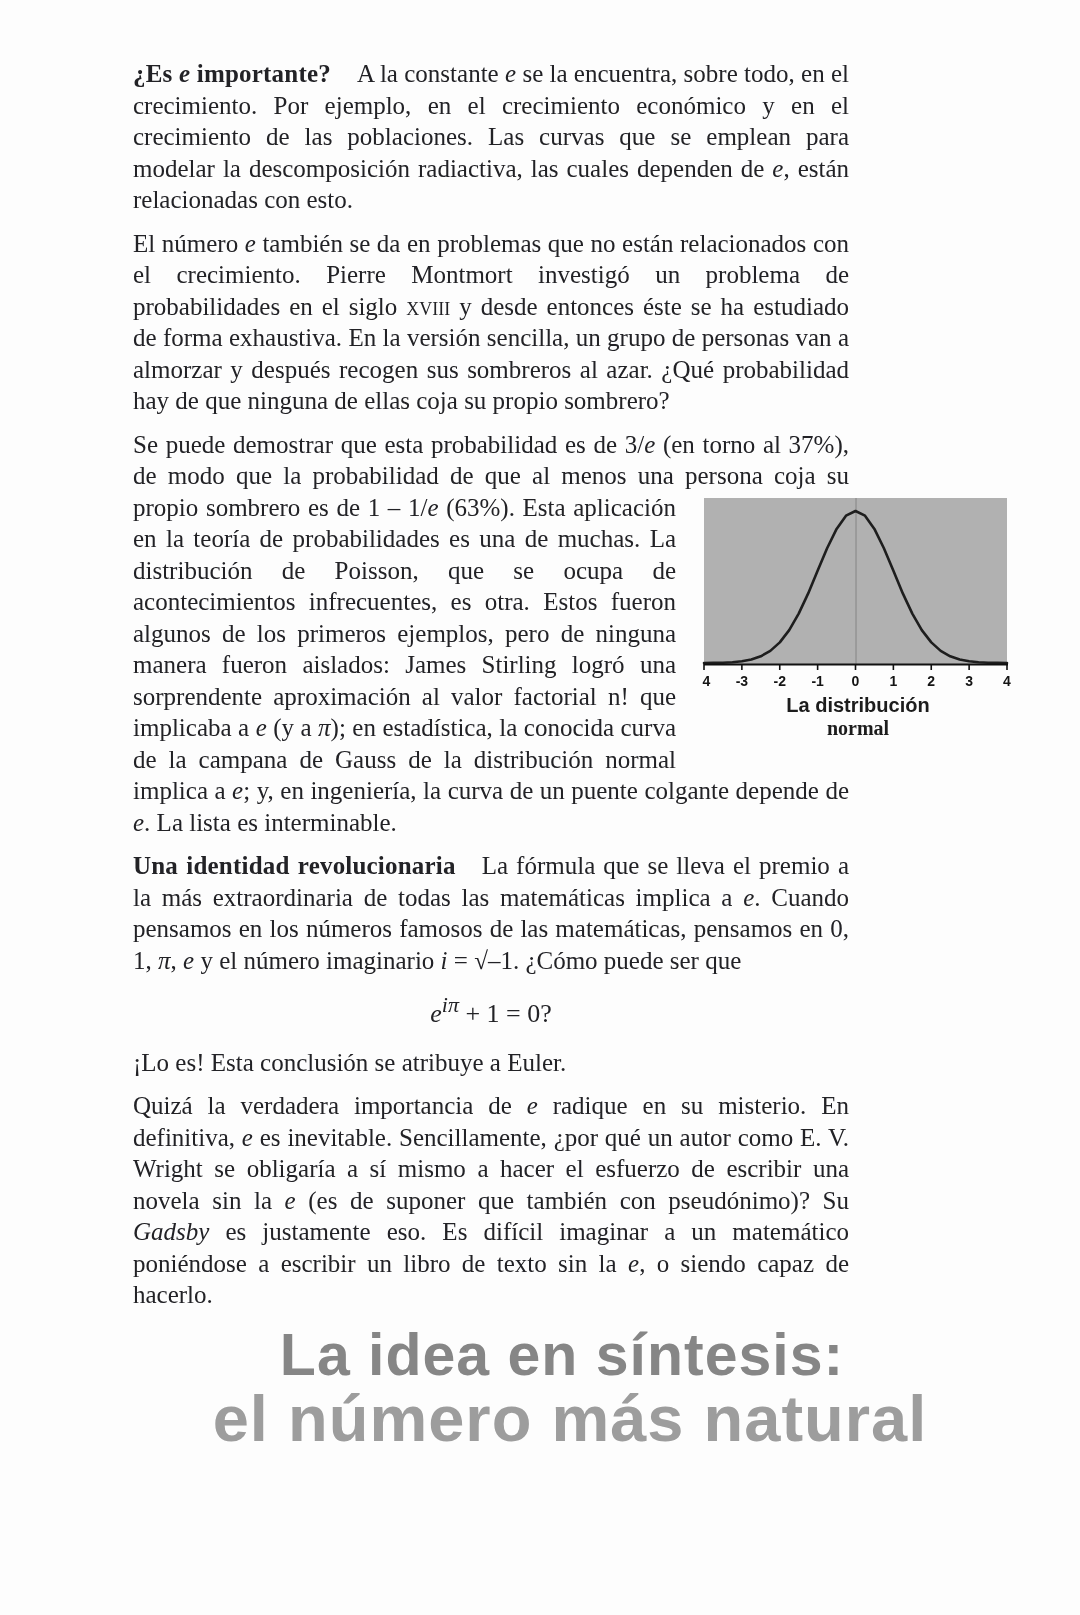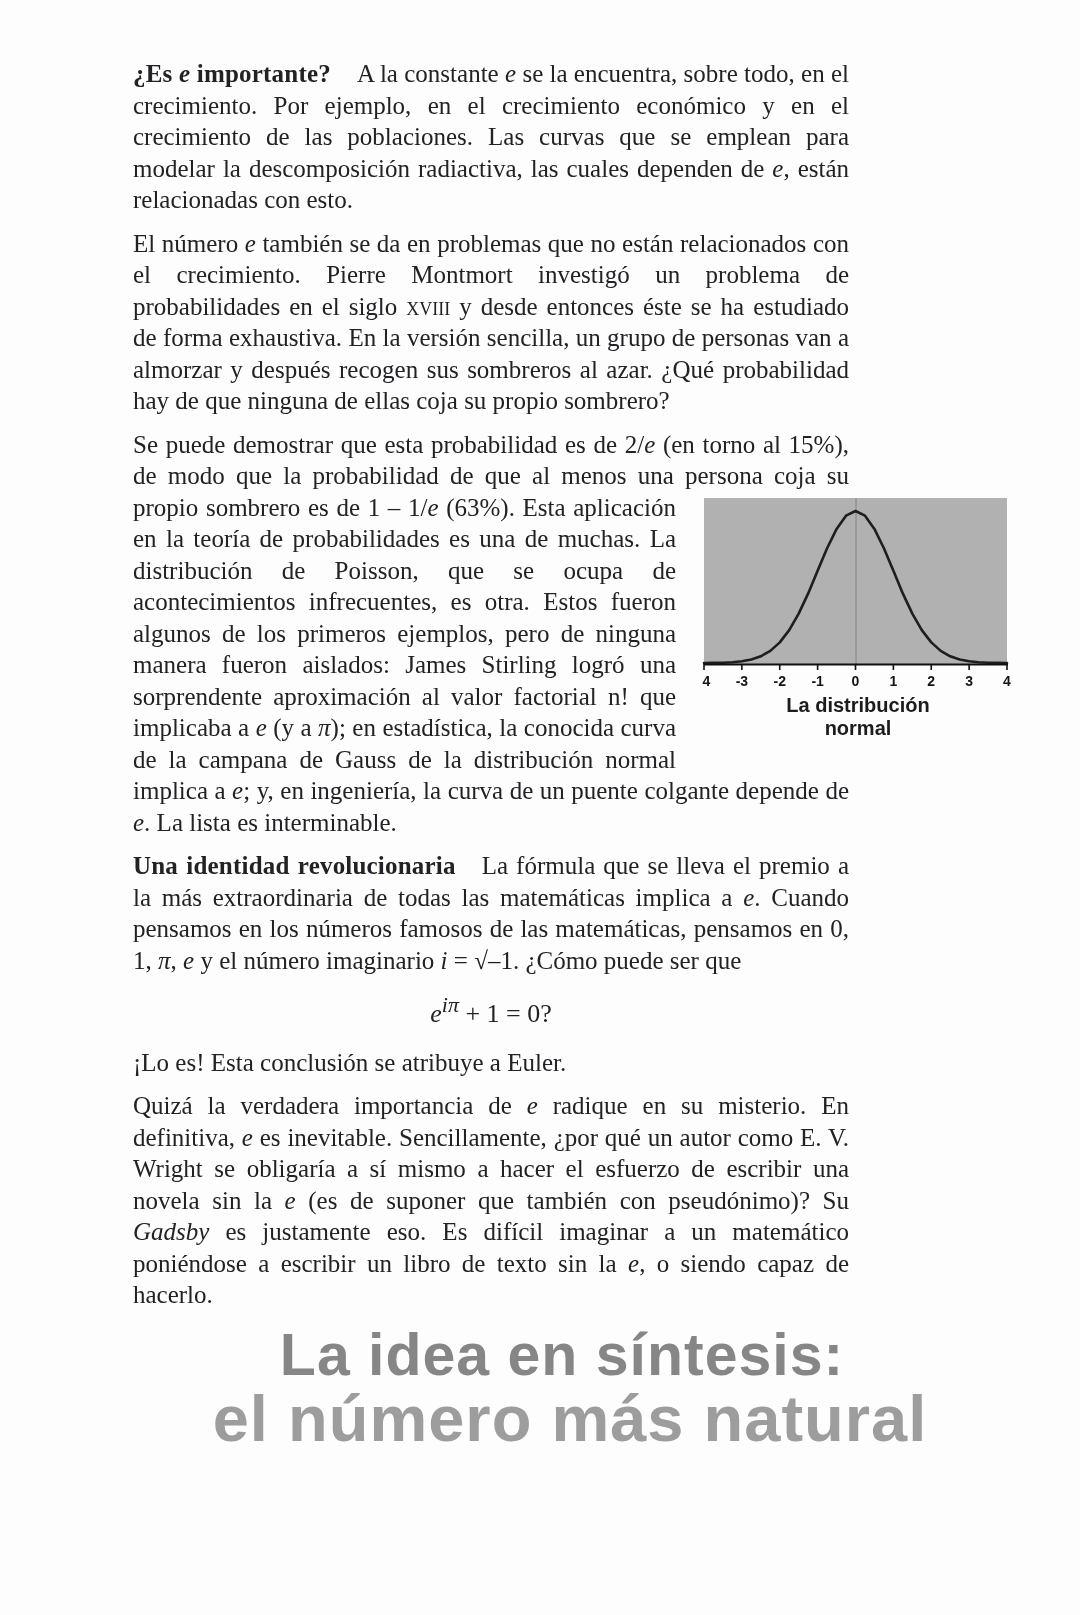--- a/index.html
+++ b/index.html
@@ -89,21 +89,21 @@
 
 <div class="page" data-name="book-page">
 
   <div class="text-column" data-name="text-column">
 
     <p class="para" data-name="paragraph-intro-question"><span class="run-b">¿Es </span><span class="run-bi">e</span><span class="run-b"> importante?</span><span class="run-gap"></span><span class="run-r">A la constante </span><span class="run-i">e</span><span class="run-r"> se la encuentra, sobre todo, en el crecimiento. Por ejemplo, en el crecimiento económico y en el crecimiento de las poblaciones. Las curvas que se emplean para modelar la descomposición radiactiva, las cuales dependen de </span><span class="run-i">e</span><span class="run-r">, están relacionadas con esto.</span></p>
 
     <p class="para" data-name="paragraph-montmort-problem"><span class="run-r">El número </span><span class="run-i">e</span><span class="run-r"> también se da en problemas que no están relacionados con el crecimiento. Pierre Montmort investigó un problema de probabilidades en el siglo </span><span class="run-sc">xviii</span><span class="run-r"> y desde entonces éste se ha estudiado de forma exhaustiva. En la versión sencilla, un grupo de personas van a almorzar y después recogen sus sombreros al azar. ¿Qué probabilidad hay de que ninguna de ellas coja su propio sombrero?</span></p>
 
     <p class="para" data-name="paragraph-probability-applications">
-      <span data-name="probability-text-before-figure"><span class="run-r">Se puede demostrar que esta probabilidad es de 2/</span><span class="run-i">e</span><span class="run-r"> (en torno al 15%), de modo que la probabilidad de que al menos una persona coja su </span></span><span class="figure-float" data-name="normal-distribution-figure">
+      <span data-name="probability-text-before-figure"><span class="run-r">Se puede demostrar que esta probabilidad es de 3/</span><span class="run-i">e</span><span class="run-r"> (en torno al 37%), de modo que la probabilidad de que al menos una persona coja su </span></span><span class="figure-float" data-name="normal-distribution-figure">
         <svg data-name="normal-curve-svg" width="312" height="196" viewBox="0 0 312 196" xmlns="http://www.w3.org/2000/svg">
           <rect data-name="plot-area" x="2" y="2" width="303" height="166" fill="#b1b1b1"></rect>
           <line data-name="center-line" x1="154" y1="2" x2="154" y2="168" stroke="#8f8f8f" stroke-width="1.3"></line>
           <polyline data-name="gauss-curve" fill="none" stroke="#1e1e1e" stroke-width="2.6" stroke-linejoin="round" stroke-linecap="round" points="2.0,167.0 11.5,166.9 20.9,166.7 30.4,166.2 39.9,165.3 49.3,163.5 58.8,160.3 68.3,154.9 77.8,146.4 87.2,134.1 96.7,117.6 106.2,97.4 115.6,74.8 125.1,52.3 134.6,32.9 144.0,19.7 153.5,15.0 163.0,19.7 172.4,32.9 181.9,52.3 191.4,74.8 200.8,97.4 210.3,117.6 219.8,134.1 229.3,146.4 238.7,154.9 248.2,160.3 257.7,163.5 267.1,165.3 276.6,166.2 286.1,166.7 295.5,166.9 305.0,167.0"></polyline>
           <line data-name="x-axis-line" x1="2" y1="168.5" x2="306" y2="168.5" stroke="#111" stroke-width="2"></line>
           <g data-name="x-axis-ticks">
               <line x1="2" x2="2" y1="168" y2="174" stroke="#111" stroke-width="1.6"></line>
               <text x="2" y="190" text-anchor="middle">-4</text>
               <line x1="39.875" x2="39.875" y1="168" y2="174" stroke="#111" stroke-width="1.6"></line>
               <text x="39.875" y="190" text-anchor="middle">-3</text>
@@ -118,21 +118,21 @@
               <line x1="229.25" x2="229.25" y1="168" y2="174" stroke="#111" stroke-width="1.6"></line>
               <text x="229.25" y="190" text-anchor="middle">2</text>
               <line x1="267.125" x2="267.125" y1="168" y2="174" stroke="#111" stroke-width="1.6"></line>
               <text x="267.125" y="190" text-anchor="middle">3</text>
               <line x1="305" x2="305" y1="168" y2="174" stroke="#111" stroke-width="1.6"></line>
               <text x="305" y="190" text-anchor="middle">4</text>
             </g>
         </svg>
         <span class="figure-caption" data-name="figure-caption" style="display:block;">
           <span style="display:block;text-align:center;" data-name="figure-caption-line1">La distribución</span>
-          <span style="display:block;" data-name="figure-caption-line2">normal</span>
+          <span style="display:block;font-family:Liberation Serif, serif;" data-name="figure-caption-line2">normal</span>
         </span>
       </span><span data-name="probability-text-after-figure"><span class="run-r">propio sombrero es de 1 – 1/</span><span class="run-i">e</span><span class="run-r"> (63%). Esta aplicación en la teoría de probabilidades es una de muchas. La distribución de Poisson, que se ocupa de acontecimientos infrecuentes, es otra. Estos fueron algunos de los primeros ejemplos, pero de ninguna manera fueron aislados: James Stirling logró una sorprendente aproximación al valor factorial n! que implicaba a </span><span class="run-i">e</span><span class="run-r"> (y a </span><span class="run-i">π</span><span class="run-r">); en estadística, la conocida curva de la campana de Gauss de la distribución normal implica a </span><span class="run-i">e</span><span class="run-r">; y, en ingeniería, la curva de un puente colgante depende de </span><span class="run-i">e</span><span class="run-r">. La lista es interminable.</span></span>
     </p>
 
     <p class="para" data-name="section-una-identidad"><span class="run-b">Una identidad revolucionaria</span><span class="run-gap"></span><span class="run-r">La fórmula que se lleva el premio a la más extraordinaria de todas las matemáticas implica a </span><span class="run-i">e</span><span class="run-r">. Cuando pensamos en los números famosos de las matemáticas, pensamos en 0, 1, </span><span class="run-i">π</span><span class="run-r">, </span><span class="run-i">e</span><span class="run-r"> y el número imaginario </span><span class="run-i">i</span><span class="run-r"> = √–1. ¿Cómo puede ser que</span></p>
 
     <div class="formula" data-name="formula-euler-identity">
       <span class="frm-base" data-name="formula-base">e</span><sup class="frm-sup" data-name="formula-exponent">iπ</sup><span class="frm-rest" data-name="formula-rest"> + 1 = 0?</span>
     </div>
 

